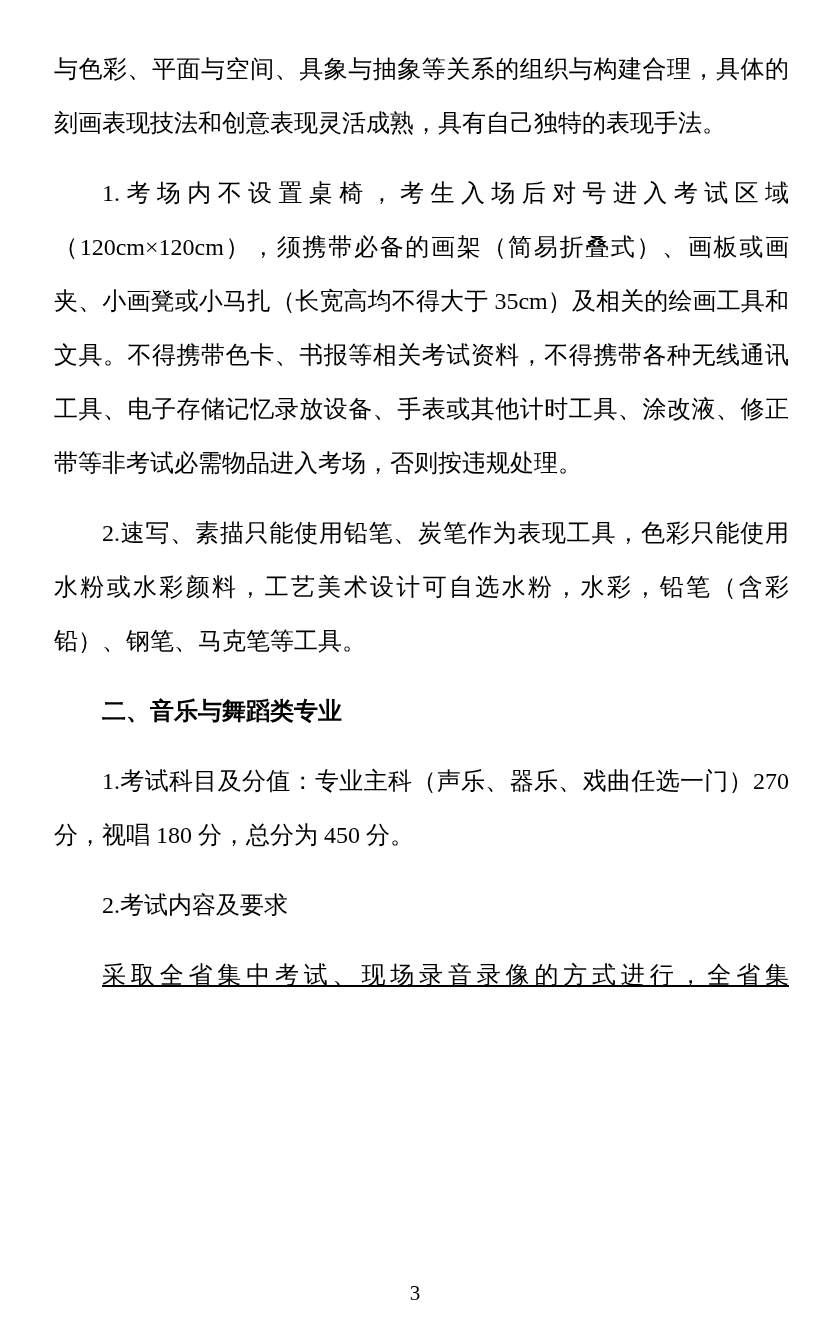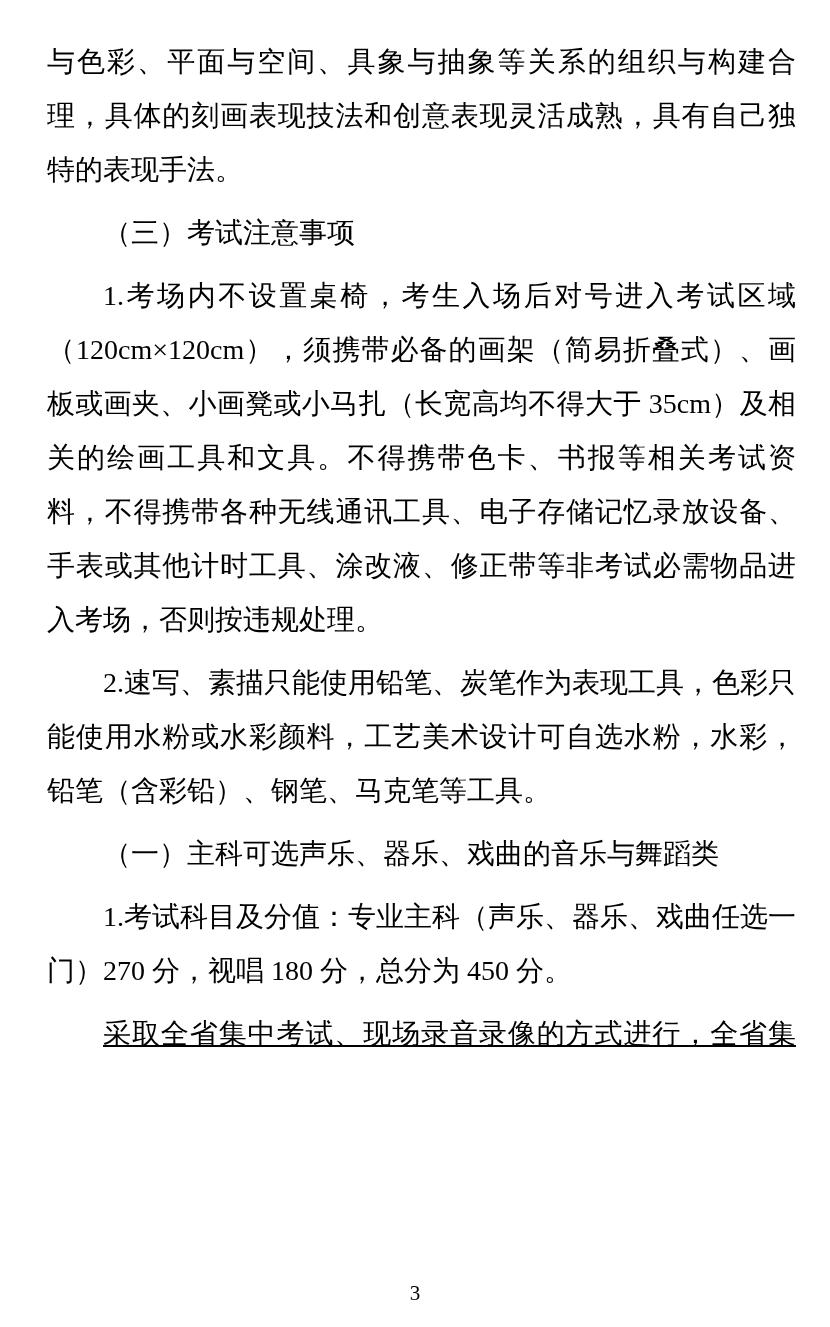--- a/index.html
+++ b/index.html
@@ -14,24 +14,24 @@
     margin: 0 auto;
     background: #ffffff;
     box-sizing: border-box;
     padding: 26px 25px 0 38px;
     overflow: hidden;
   }
   .doc-body {
     width: 767px;
   }
   p.para {
-    margin: 9px;
+    margin: 16px;
     padding: 0;
     font-family: "Liberation Serif", "DejaVu Serif", serif;
-    font-size: 28px;
+    font-size: 24px;
     line-height: 54px;
     color: #000000;
     text-align: justify;
     letter-spacing: 0;
   }
   p.para.indent {
     text-indent: 2em;
   }
   p.para.heading {
     font-family: "Liberation Sans", "DejaVu Sans", sans-serif;
@@ -54,23 +54,23 @@
     line-height: 30px;
     color: #000000;
   }
 </style>
 </head>
 <body>
 
 <div class="page">
   <div class="doc-body" id="doc-body">
       <p class="para">与色彩、平面与空间、具象与抽象等关系的组织与构建合理，具体的刻画表现技法和创意表现灵活成熟，具有自己独特的表现手法。</p>
-      <p class="para indent">（三）考试注意事项</p>
       <p class="para indent">1.考场内不设置桌椅，考生入场后对号进入考试区域（120cm×120cm），须携带必备的画架（简易折叠式）、画板或画夹、小画凳或小马扎（长宽高均不得大于 35cm）及相关的绘画工具和文具。不得携带色卡、书报等相关考试资料，不得携带各种无线通讯工具、电子存储记忆录放设备、手表或其他计时工具、涂改液、修正带等非考试必需物品进入考场，否则按违规处理。</p>
       <p class="para indent">2.速写、素描只能使用铅笔、炭笔作为表现工具，色彩只能使用水粉或水彩颜料，工艺美术设计可自选水粉，水彩，铅笔（含彩铅）、钢笔、马克笔等工具。</p>
-      <p class="para indent">（一）主科可选声乐、器乐、戏曲的音乐与舞蹈类</p>
+      <p class="para heading indent">二、音乐与舞蹈类专业</p>
       <p class="para indent">1.考试科目及分值：专业主科（声乐、器乐、戏曲任选一门）270 分，视唱 180 分，总分为 450 分。</p>
+      <p class="para indent">2.考试内容及要求</p>
       <p class="para indent fill-last">采取全省集中考试、现场录音录像的方式进行，全省集</p>
     </div>
   <div class="footer">
     <span class="page-number">3</span>
   </div>
 </div>
 
 </body></html>

